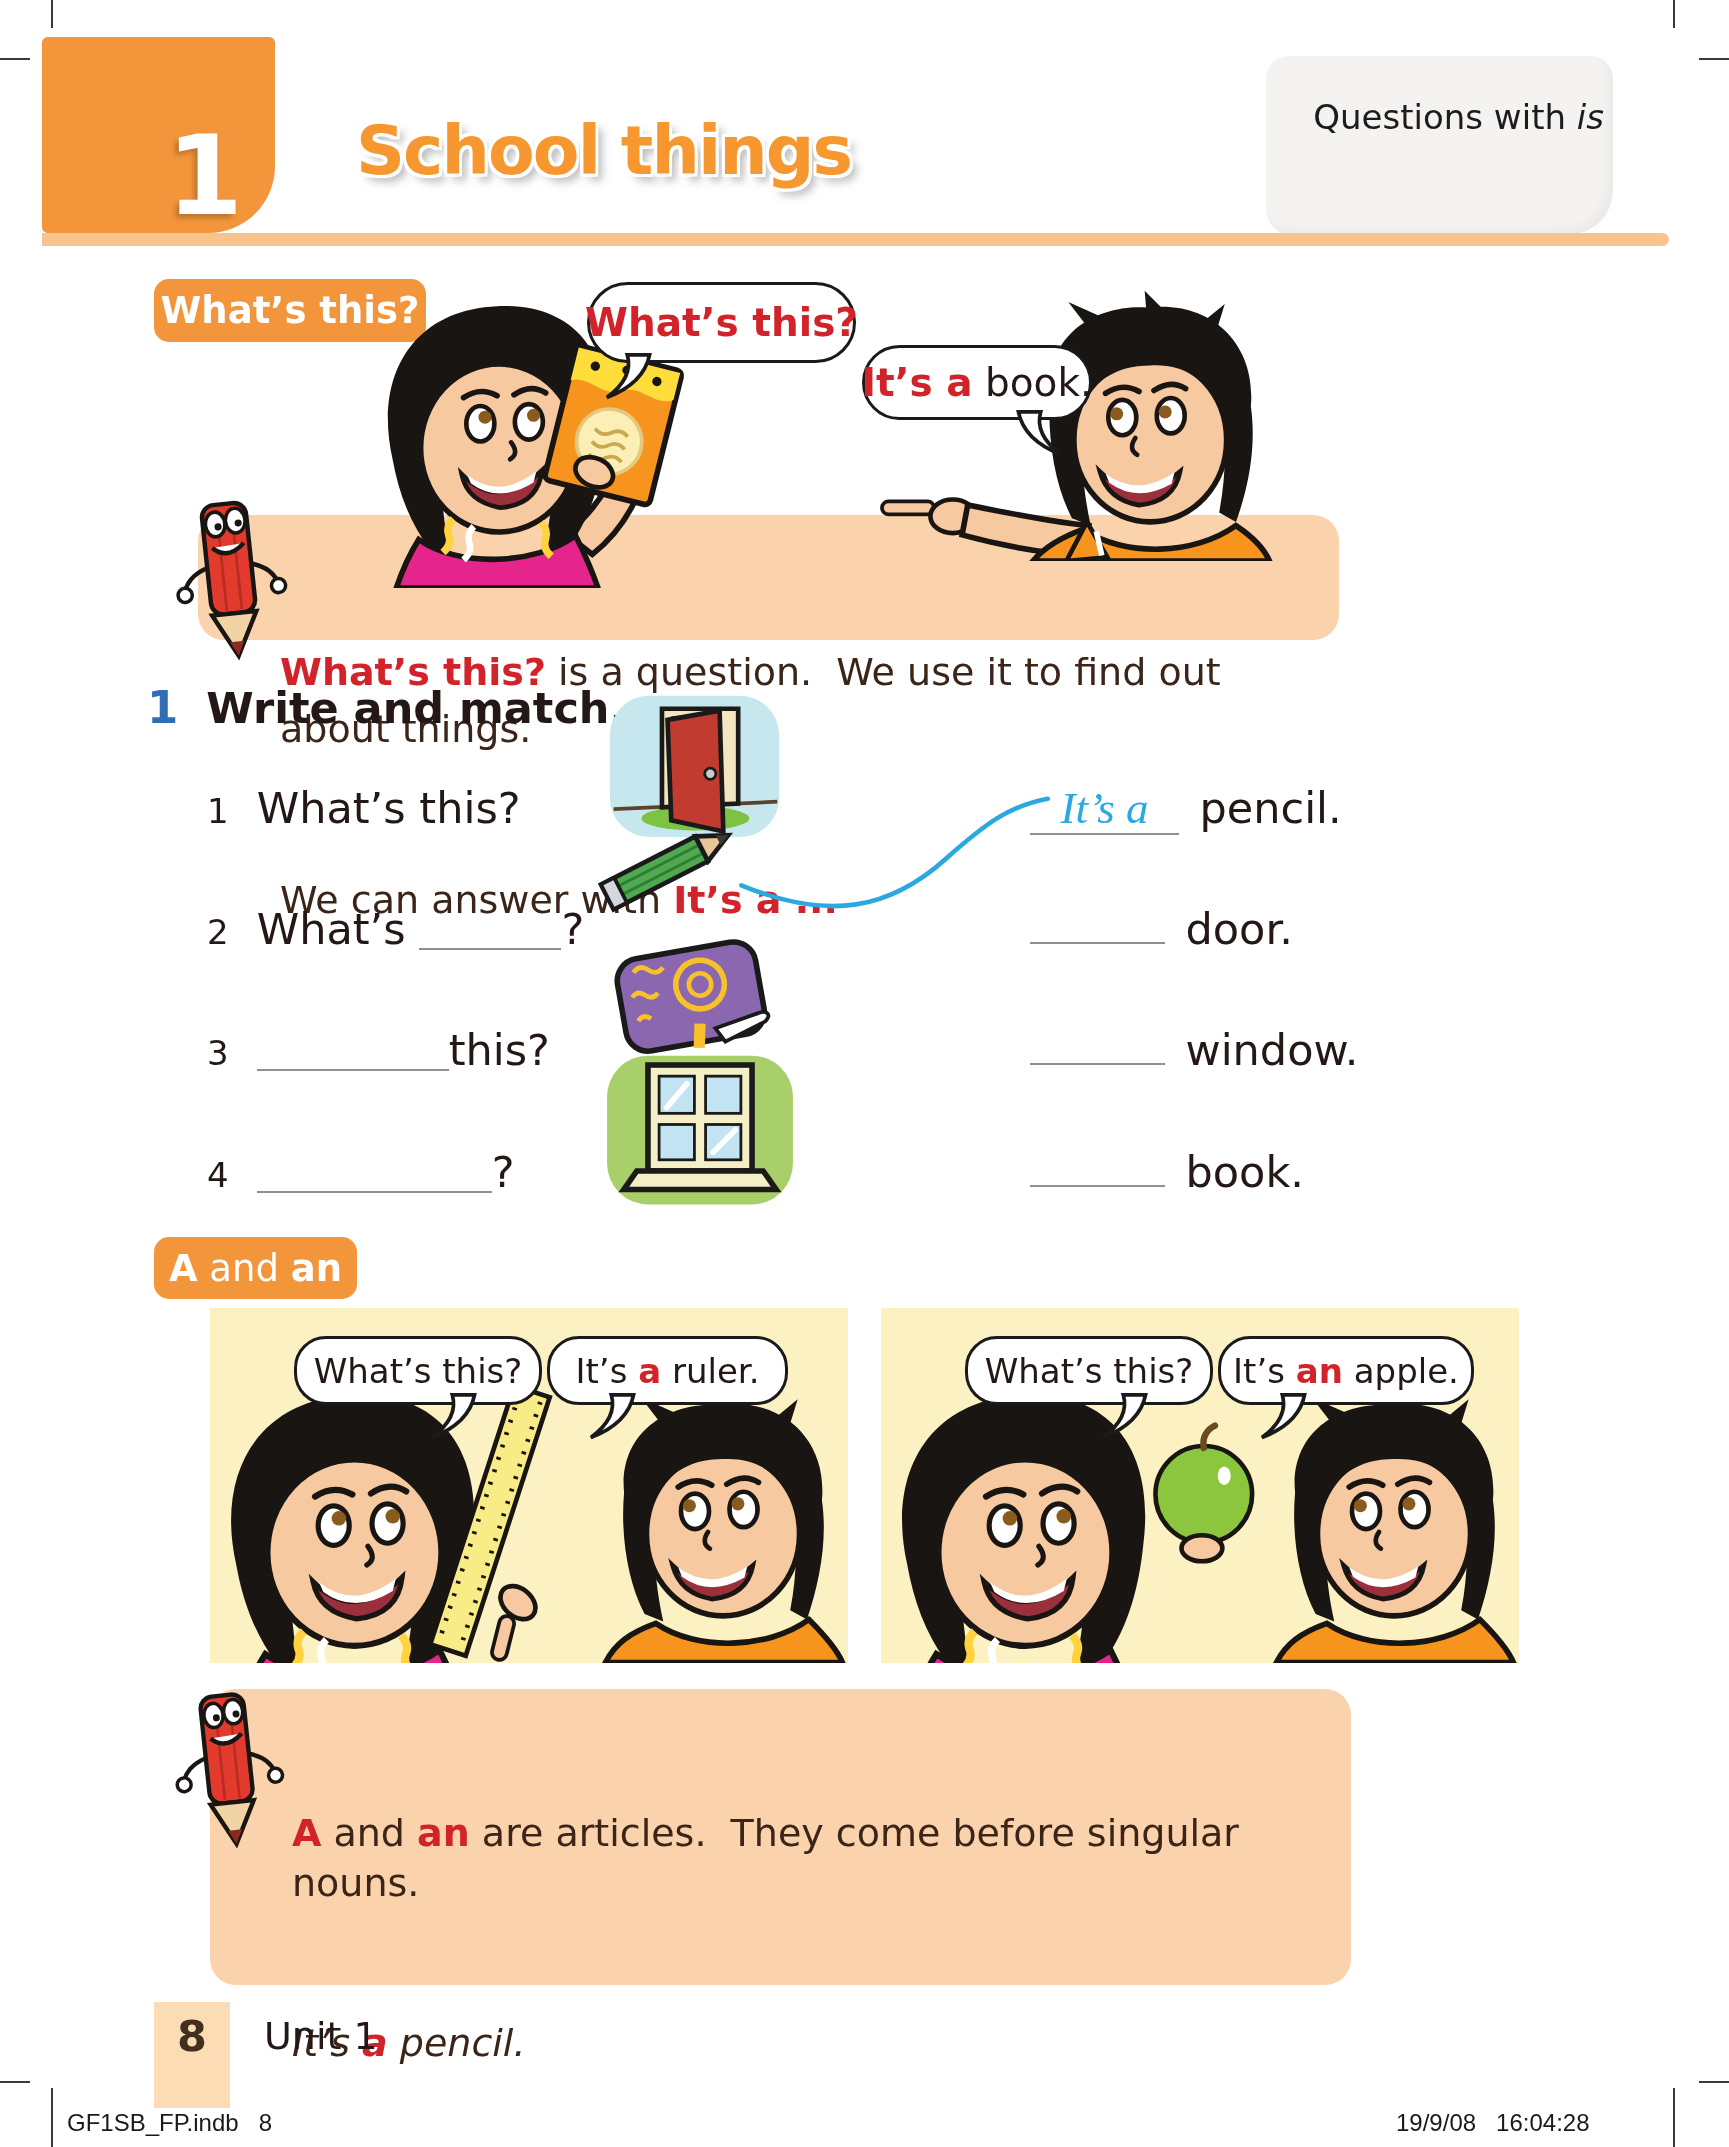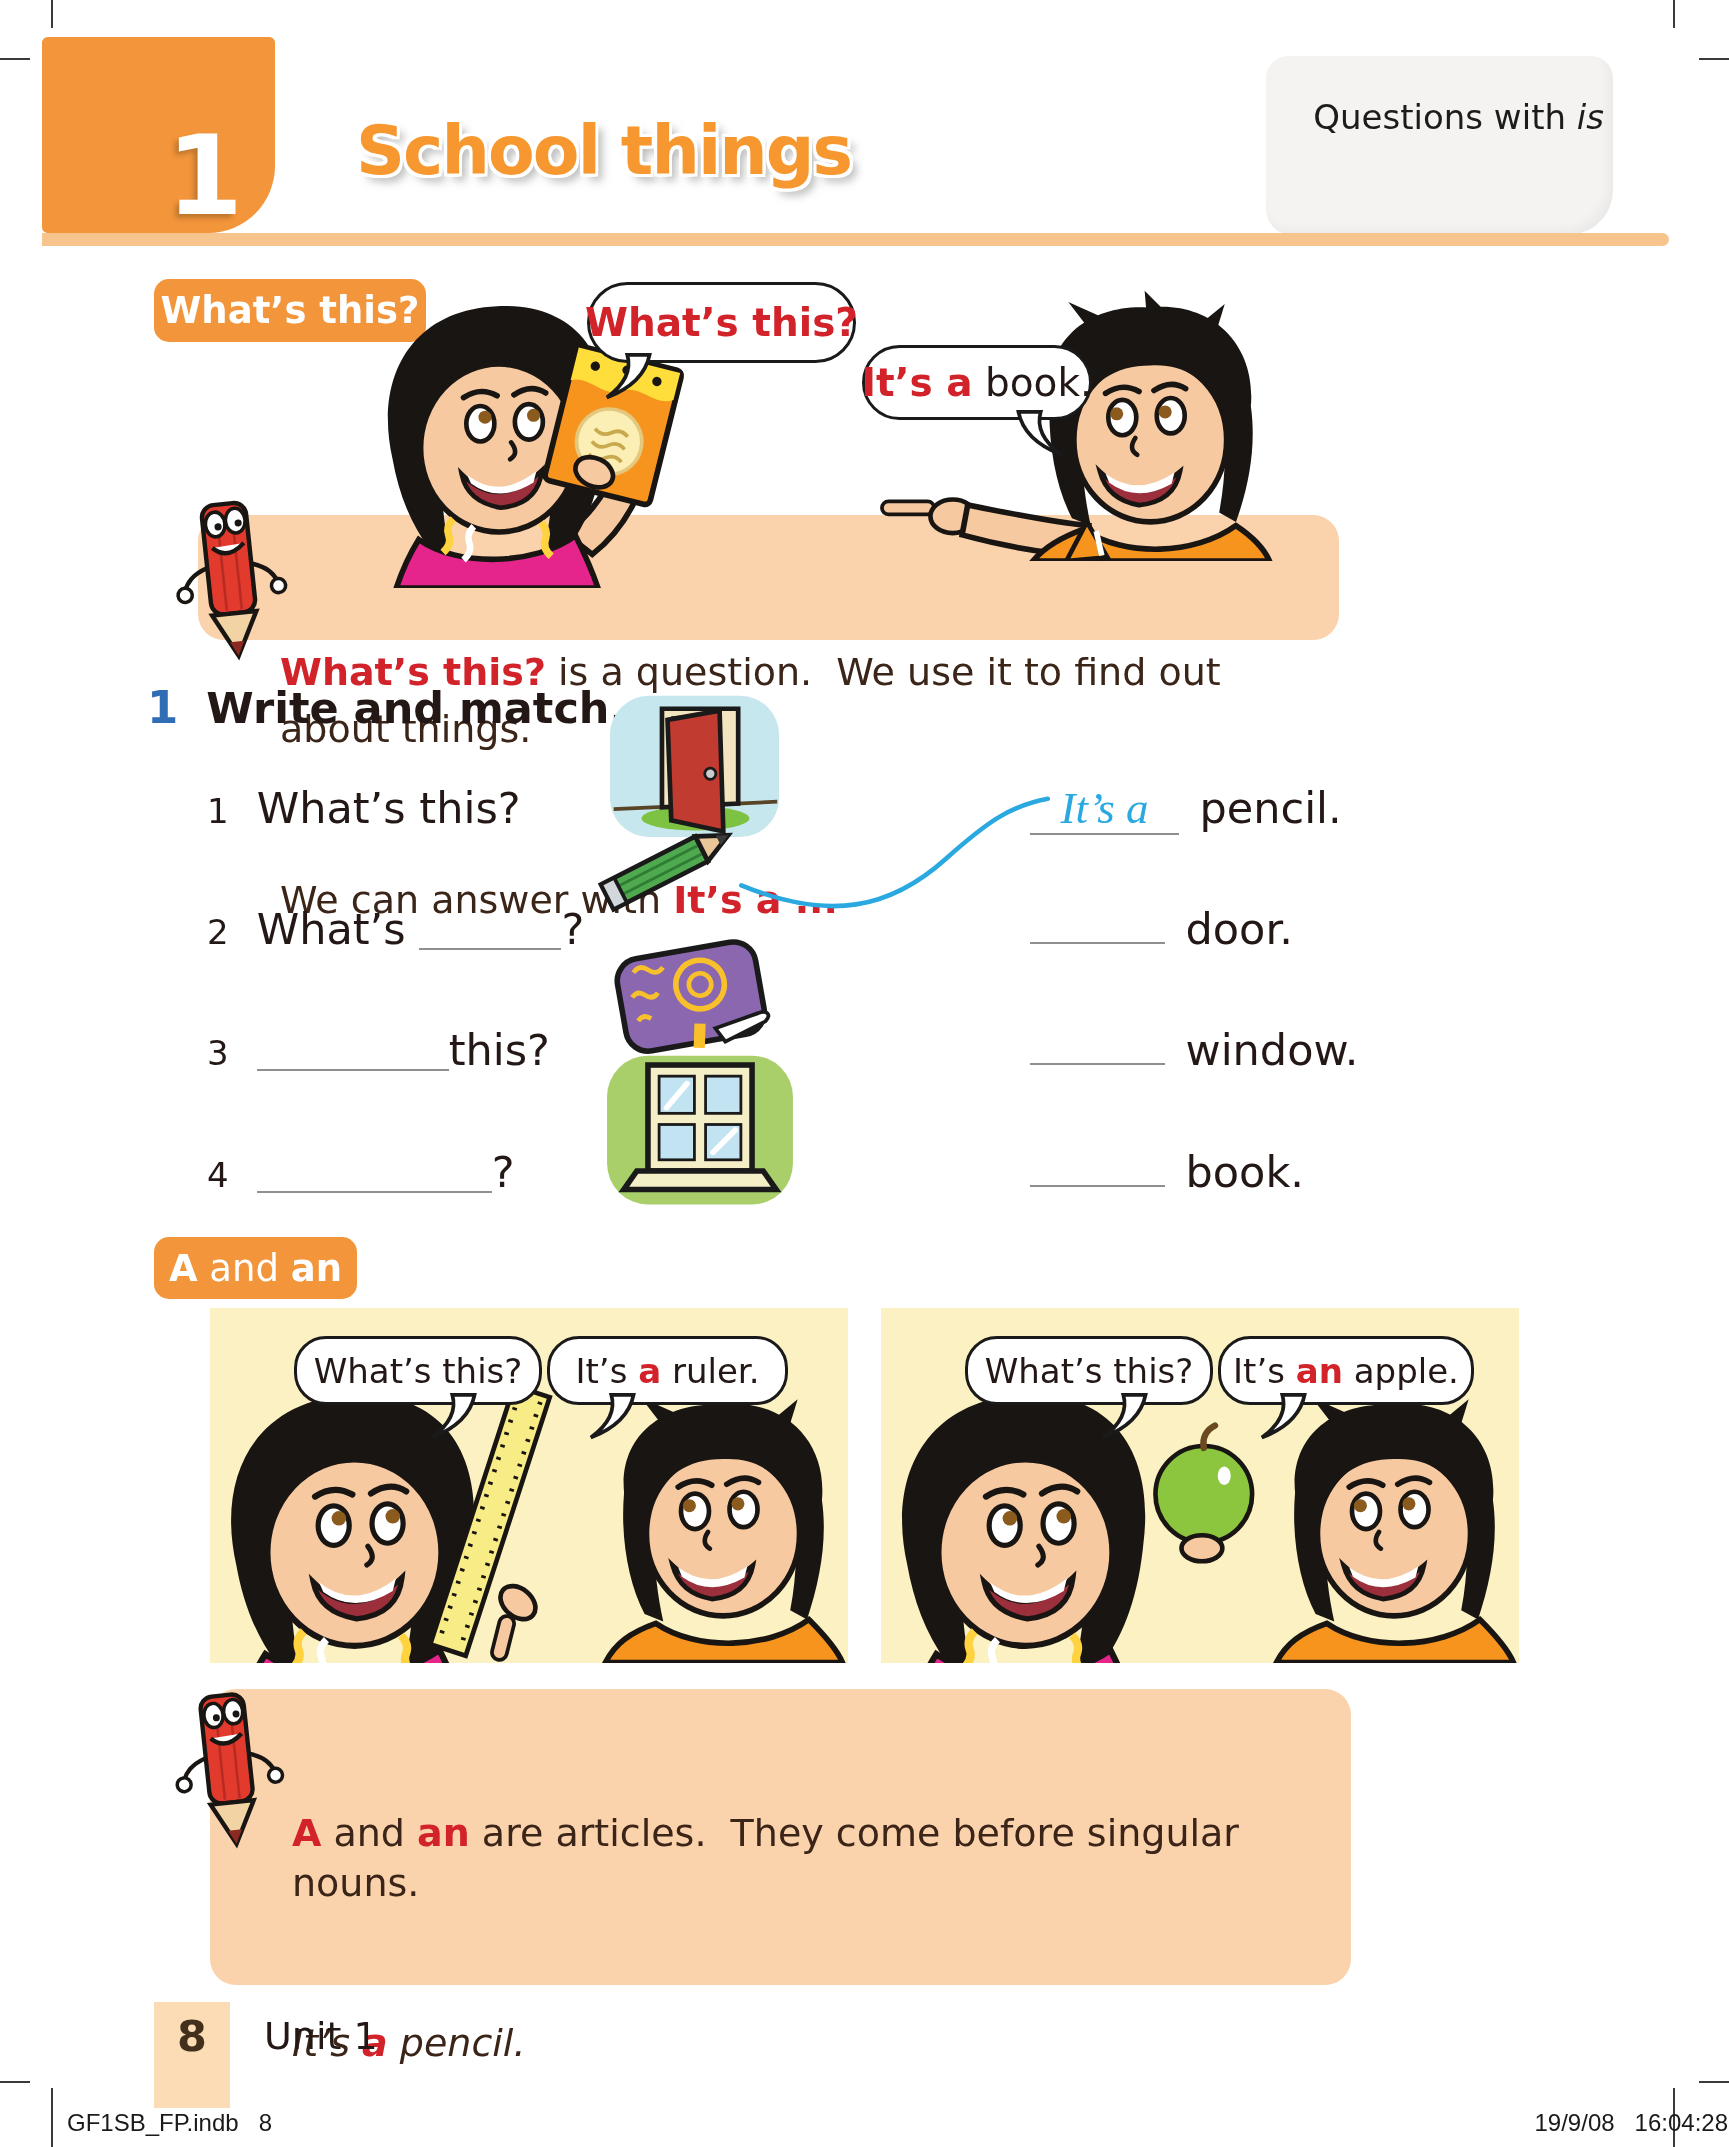--- a/index.html
+++ b/index.html
@@ -416,16 +416,16 @@
       <polygon points="55,186 63,202 71,186" fill="#8a2a22"></polygon>
     </g>
   </svg>
 
   <div class="abs footer-strip">
     <div class="pgnum">8</div>
   </div>
   <div class="abs unit-label">Unit 1</div>
 
   <div class="print-text" style="left:67px;top:2109px">GF1SB_FP.indb   8</div>
-  <div class="print-text" style="left:1448px;top:2109px;width:280px;text-align:right">19/9/08   16:04:28</div>
+  <div class="print-text" style="left:1396px;top:2109px;width:280px;">19/9/08   16:04:28</div>
 
 </div>
 
 
 </body></html>

